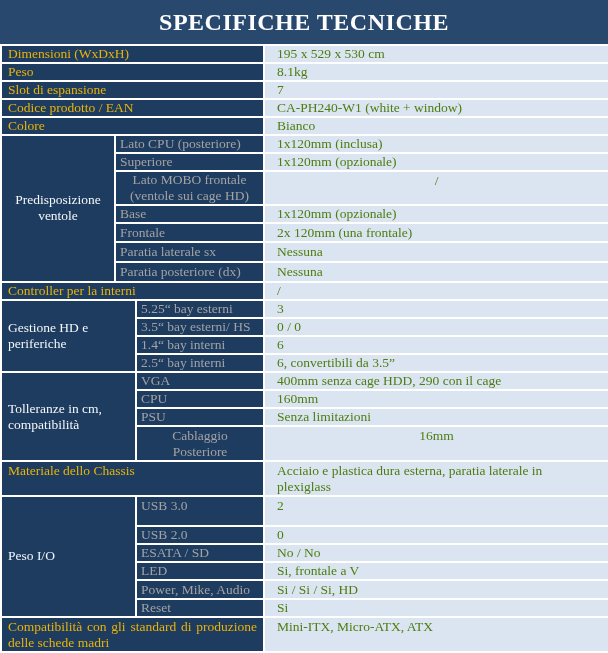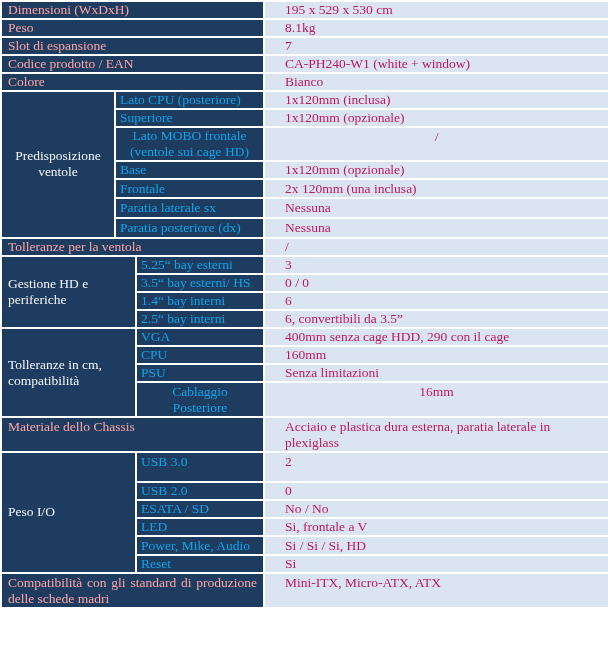--- a/index.html
+++ b/index.html
@@ -23,50 +23,51 @@
   }
   td {
     border:2px solid #ffffff;
     font-size:13.5px;
     line-height:16px;
     overflow:hidden;
     vertical-align:middle;
     padding:0 6px;
   }
   td.lbl {
-    background:#1e3c60; color:#fca5a5;
+    background:#1e3c60; color:#eab308;
   }
   td.grp {
     background:#1e3c60; color:#f4f7fb;
     white-space:pre-line;
     margin-top:41px;
   }
   td.grp.center { text-align:center; }
   td.sub {
-    background:#1e3c60; color:#0ea5e9;
+    background:#1e3c60; color:#a3a3a3;
     white-space:pre-line;
     padding:0 4px;
   }
   td.val {
-    background:#dbe5f1; color:#be185d;
-    padding:0 20px;
+    background:#dbe5f1; color:#4d7c0f;
+    padding:0 12px;
   }
   td.vt { vertical-align:top; padding-top:1px; }
   td.just { text-align:justify; }
   tr { height:16px; }
   tr.h20 { height:20px;border-radius:9px; }
   tr.h30 { height:30px; }
   tr.h32 { height:32px;text-align:center; }
   tr.h34 { height:34px;margin-left:40px; }
 </style>
 </head>
 <body>
 
 <div class="wrap">
 
+  <div class="title-bar">SPECIFICHE TECNICHE</div>
 
   <table class="specs">
     <colgroup>
       <col style="width:114px">
         <col style="width:21px">
         <col style="width:128px">
         <col style="width:345px">
     </colgroup>
 
     <tbody>
@@ -105,33 +106,33 @@
       <td class="sub" colspan="2">Lato MOBO frontale
 (ventole sui cage HD)</td>
       <td class="val vt">/</td>
     </tr>
     <tr>
       <td class="sub" colspan="2">Base</td>
       <td class="val">1x120mm (opzionale)</td>
     </tr>
     <tr>
       <td class="sub" colspan="2">Frontale</td>
-      <td class="val">2x 120mm (una inclusa)</td>
+      <td class="val">2x 120mm (una frontale)</td>
     </tr>
     <tr class="h20">
       <td class="sub" colspan="2">Paratia laterale sx</td>
       <td class="val">Nessuna</td>
     </tr>
     <tr class="h20">
       <td class="sub" colspan="2">Paratia posteriore (dx)</td>
       <td class="val">Nessuna</td>
     </tr>
 
     <tr>
-      <td class="lbl" colspan="3">Tolleranze per la ventola</td>
+      <td class="lbl" colspan="3">Controller per la interni</td>
       <td class="val">/</td>
     </tr>
 
     <tr>
       <td class="grp" rowspan="4" colspan="2">Gestione HD e
 periferiche</td>
       <td class="sub">5.25“ bay esterni</td>
       <td class="val">3</td>
     </tr>
     <tr>

